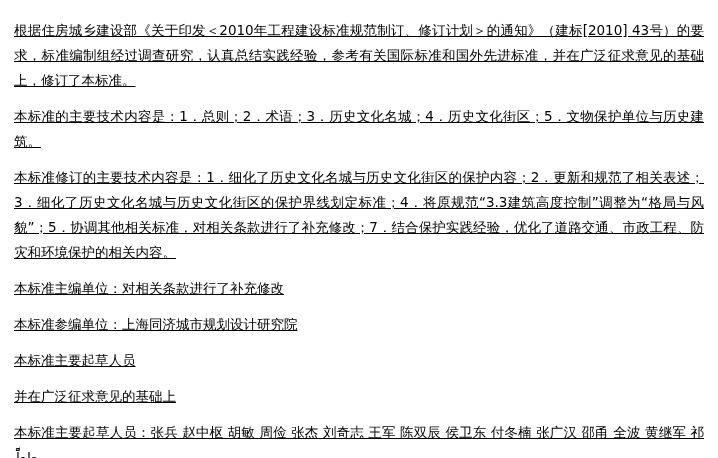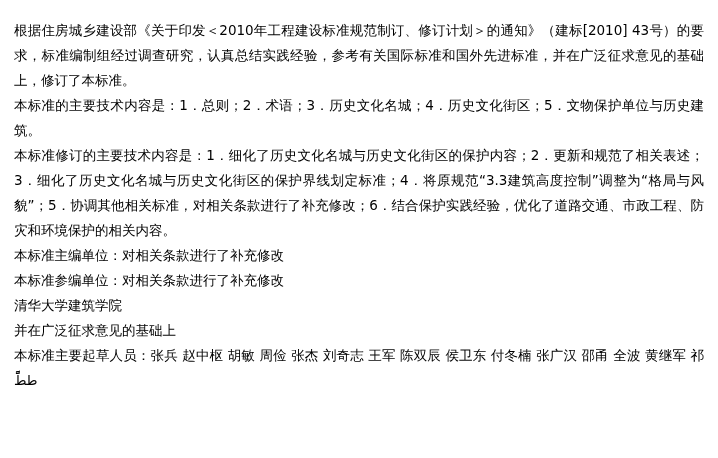--- a/index.html
+++ b/index.html
@@ -12,41 +12,42 @@
     height: 458px;
     overflow: hidden;
     font-family: "DejaVu Sans", "Liberation Sans", sans-serif;
   }
   .page {
     box-sizing: border-box;
     width: 718px;
     height: 327px;
     padding: 18px 14px 0 14px;
     background: #ffffff;
+    text-decoration: underline;
   }
   .para {
     font-size: 13.5px;
     line-height: 25px;
     color: #000000;
     text-align: justify;
     text-justify: inter-ideograph;
     margin: 0 0 0 0;
     letter-spacing: 0px;
     word-break: break-all;
   }
   .para + .para {
-    margin-top: 0px;
+    margin-top: 11px;
   }
 </style>
 </head>
 <body>
 
 <div class="page">
   <p class="para">根据住房城乡建设部《关于印发＜2010年工程建设标准规范制订、修订计划＞的通知》（建标[2010] 43号）的要求，标准编制组经过调查研究，认真总结实践经验，参考有关国际标准和国外先进标准，并在广泛征求意见的基础上，修订了本标准。</p>
   <p class="para">本标准的主要技术内容是：1．总则；2．术语；3．历史文化名城；4．历史文化街区；5．文物保护单位与历史建筑。</p>
-  <p class="para">本标准修订的主要技术内容是：1．细化了历史文化名城与历史文化街区的保护内容；2．更新和规范了相关表述；3．细化了历史文化名城与历史文化街区的保护界线划定标准；4．将原规范“3.3建筑高度控制”调整为“格局与风貌”；5．协调其他相关标准，对相关条款进行了补充修改；6．结合保护实践经验，优化了道路交通、市政工程、防灾和环境保护的相关内容。</p>
+  <p class="para">本标准修订的主要技术内容是：1．细化了历史文化名城与历史文化街区的保护内容；2．更新和规范了相关表述；3．细化了历史文化名城与历史文化街区的保护界线划定标准；4．将原规范“3.3建筑高度控制”调整为“格局与风貌”；5．协调其他相关标准，对相关条款进行了补充修改；7．结合保护实践经验，优化了道路交通、市政工程、防灾和环境保护的相关内容。</p>
   <p class="para">本标准主编单位：对相关条款进行了补充修改</p>
-  <p class="para">本标准参编单位：对相关条款进行了补充修改</p>
-  <p class="para">清华大学建筑学院</p>
+  <p class="para">本标准参编单位：上海同济城市规划设计研究院</p>
+  <p class="para">本标准主要起草人员</p>
   <p class="para">并在广泛征求意见的基础上</p>
   <p class="para">本标准主要起草人员：张兵 赵中枢 胡敏 周俭 张杰 刘奇志 王军 陈双辰 侯卫东 付冬楠 张广汉 邵甬 全波 黄继军 祁ططًًً</p>
 
 </div>
 
 </body></html>

